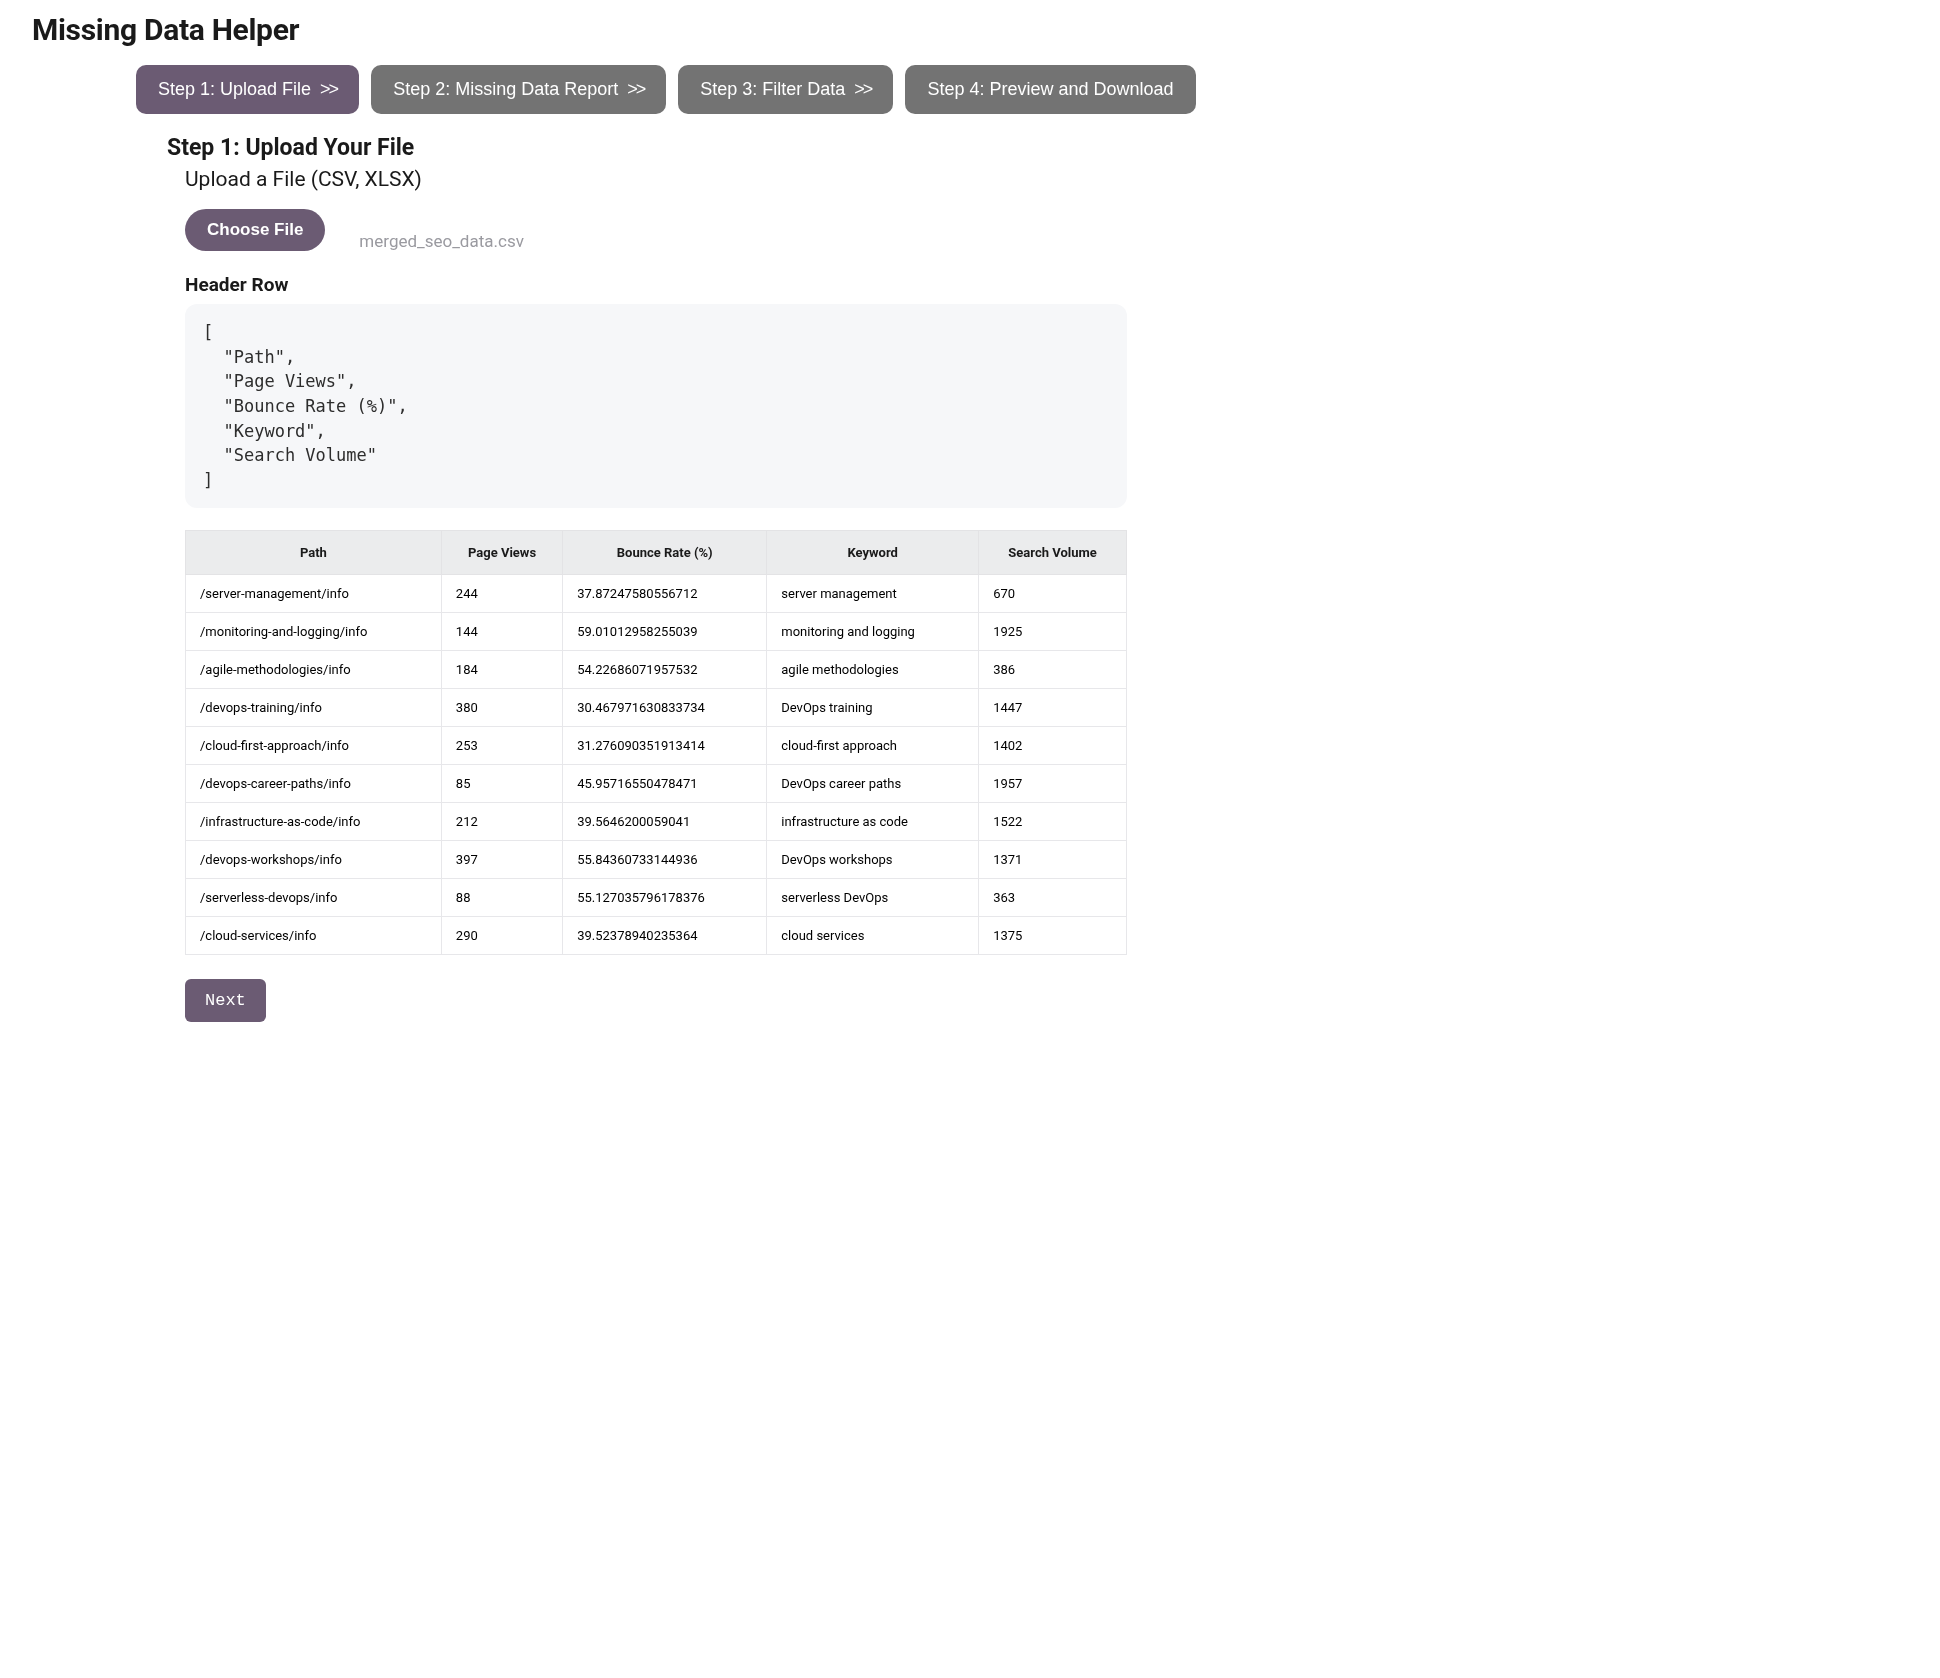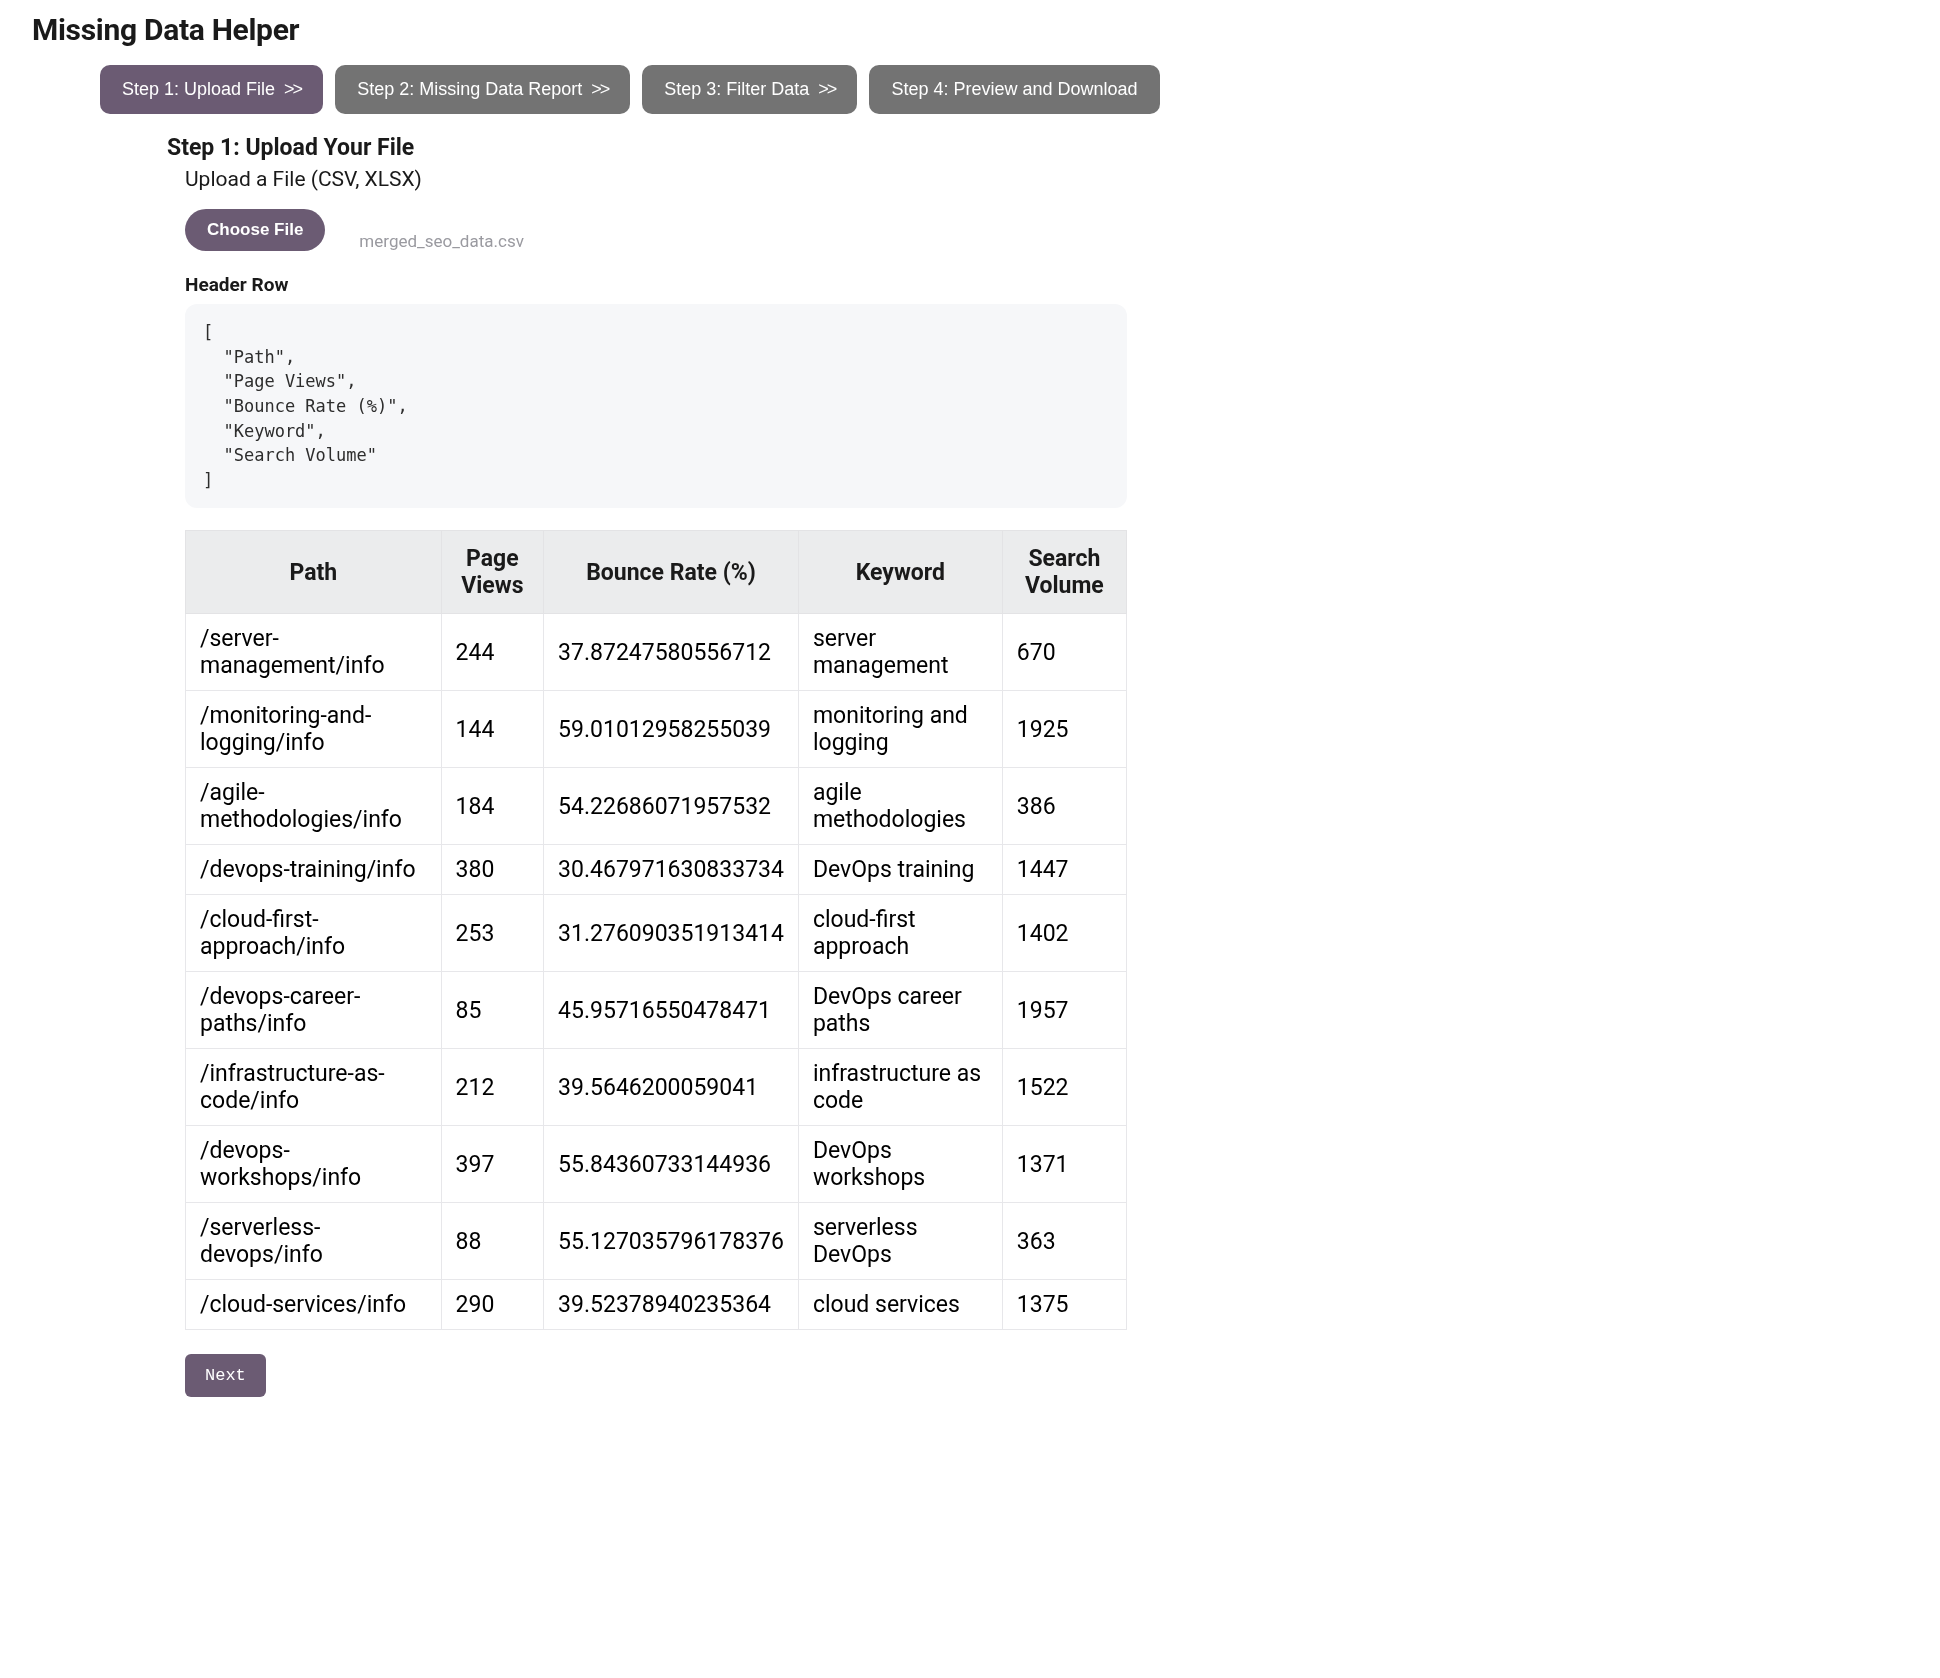--- a/index.html
+++ b/index.html
@@ -15,21 +15,21 @@
   }
   .page-title {
     font-size: 30px;
     font-weight: 700;
     margin-bottom: 18px;
     letter-spacing: -0.3px;
   }
   .steps {
     display: flex;
     gap: 12px;
-    margin-left: 68px;
+    margin-left: 104px;
     margin-bottom: 20px;
   }
   .step-pill {
     border: none;
     border-radius: 10px;
     padding: 14px 22px;
     font-size: 18px;
     font-weight: 400;
     color: #ffffff;
     cursor: pointer;
@@ -86,21 +86,21 @@
     font-size: 17px;
     line-height: 1.45;
     color: #2d2d2d;
     white-space: pre;
     margin-bottom: 22px;
   }
 
   .data-table {
     width: 100%;
     border-collapse: collapse;
-    font-size: 23px;
+    font-size: 13px;
   }
   .data-table thead th {
     background: #ebeced;
     font-weight: 700;
     text-align: center;
     padding: 14px 12px;
     border: 1px solid #e3e3e5;
   }
   .data-table tbody td {
     padding: 11px 14px;

